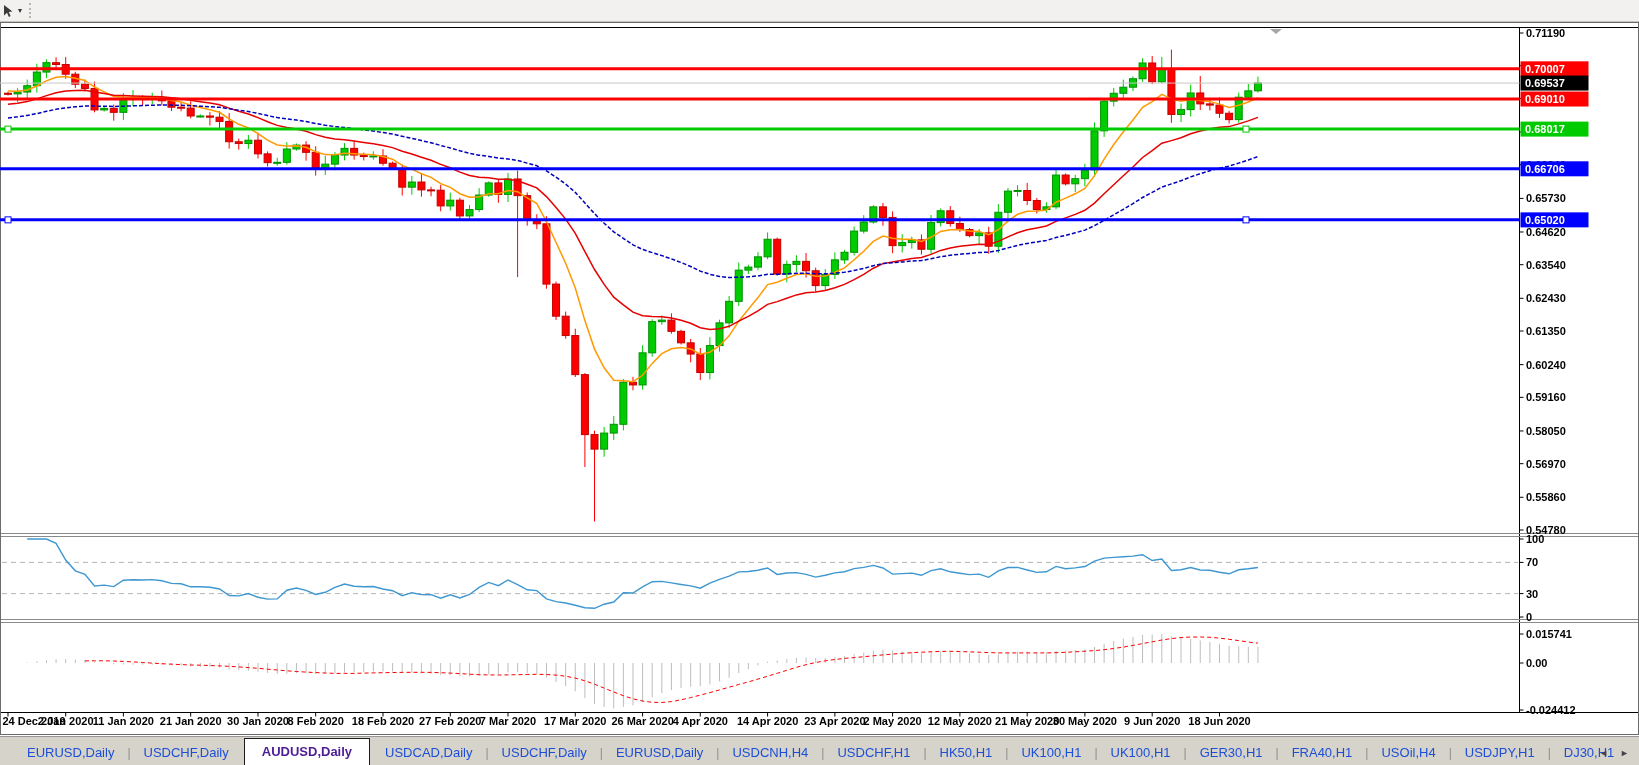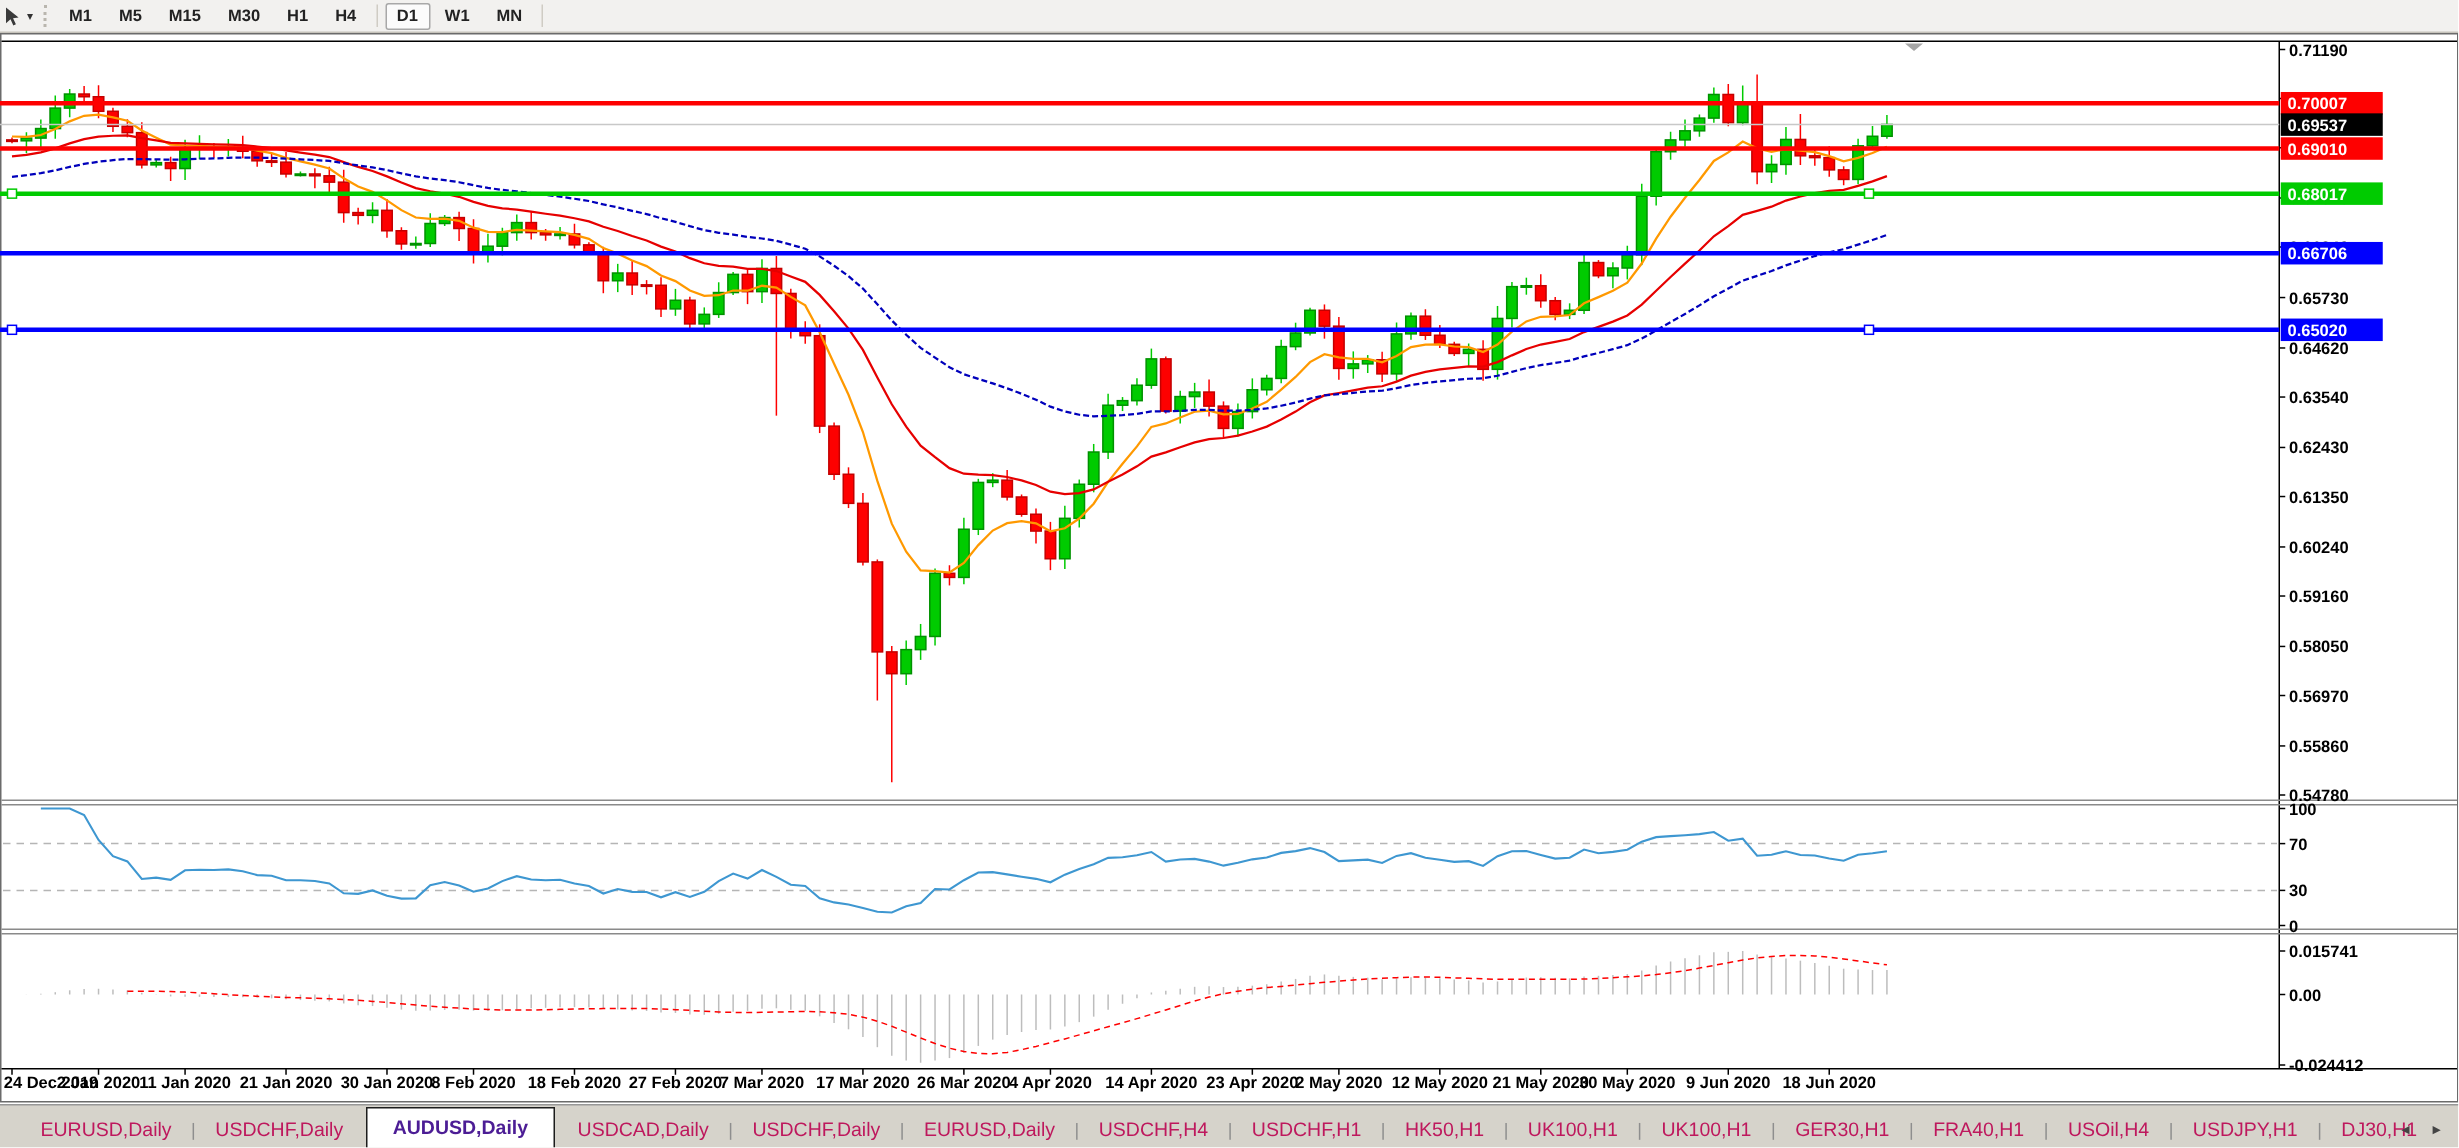--- a/index.html
+++ b/index.html
@@ -21,21 +21,21 @@
   svg text{font-family:"Liberation Sans",sans-serif;}
   .t-title{font-size:12px;font-weight:bold;fill:#000;}
   .t-ind{font-size:12px;font-weight:bold;fill:#000;}
   .t-tick{font-size:11px;font-weight:bold;fill:#000;}
   .t-date{font-size:11px;font-weight:bold;fill:#000;}
   .t-lab{font-size:11px;font-weight:bold;fill:#fff;}
   
   .tabbar{position:absolute;left:0;top:736px;width:1639px;height:29px;background:#d6d3cb;
           border-top:1px solid #979797;display:flex;align-items:flex-end;}
   .tabs{display:flex;align-items:flex-end;height:100%;padding-left:14px;}
-  .tab{font-size:13px;color:#be185d;padding:5px 13px 6px;cursor:default;white-space:nowrap;}
+  .tab{font-size:13px;color:#1d4ed8;padding:5px 13px 6px;cursor:default;white-space:nowrap;}
   .tab.active{background:#fff;border:1px solid #1c1c1c;border-bottom:none;font-weight:bold;
               color:#4c1d95;padding:5px 17px 7px;margin:0 2px;}
   .tabsep{color:#8e8e8e;font-size:12px;padding-bottom:6px;}
   .tabarrows{position:absolute;right:10px;bottom:8px;display:flex;gap:12px;}
   .tabarrow{font-size:9px;color:#444;line-height:9px;cursor:default;}
 </style>
 </head>
 <body>
 
 <div id="root">
@@ -43,33 +43,20 @@
   <div class="toolbar">
     <div class="toolicon">
       <span>
         <svg width="13" height="14" viewBox="0 0 13 14">
           <polygon points="2,1 2,11.5 5,8.8 6.9,13 8.6,12.1 6.7,8.1 10.4,7.6" fill="#3a3a3a"></polygon>
         </svg>
       </span>
       <span class="dd">▾</span>
     </div>
     <div class="grip"></div>
-    <div id="tfbar" style="display:flex;align-items:center;">
-        <div class="tfbtn">M1</div>
-        <div class="tfbtn">M5</div>
-        <div class="tfbtn">M15</div>
-        <div class="tfbtn">M30</div>
-        <div class="tfbtn">H1</div>
-        <div class="tfbtn">H4</div>
-        <div class="vsep"></div>
-        <div class="tfbtn active">D1</div>
-        <div class="tfbtn">W1</div>
-        <div class="tfbtn">MN</div>
-        <div class="vsep"></div>
-      </div>
   </div>
 
   <div class="chartwin">
     <svg id="cv" width="1639" height="715" viewBox="0 0 1639 715">
 
       <text id="t-dd" x="8" y="17" class="t-title" style="font-size:9px">▼</text>
       <text x="22" y="17" class="t-title">AUDUSD,Daily 0.69521 0.69555 0.69233 0.69537</text>
       <text x="10" y="531" class="t-ind">RSI(14) 64.4446</text>
       <text x="10" y="617" class="t-ind">MACD(12,26,9) 0.006567 0.007590</text>
     <rect x="0.5" y="1.5" width="1638" height="712" fill="#ffffff" stroke="#6b6b6b"></rect>
@@ -597,21 +584,21 @@
         <div class="tab">EURUSD,Daily</div>
         <span class="tabsep">|</span>
         <div class="tab">USDCHF,Daily</div>
         <div class="tab active">AUDUSD,Daily</div>
         <div class="tab">USDCAD,Daily</div>
         <span class="tabsep">|</span>
         <div class="tab">USDCHF,Daily</div>
         <span class="tabsep">|</span>
         <div class="tab">EURUSD,Daily</div>
         <span class="tabsep">|</span>
-        <div class="tab">USDCHF,H4</div>
+        <div class="tab">USDCNH,H4</div>
         <span class="tabsep">|</span>
         <div class="tab">USDCHF,H1</div>
         <span class="tabsep">|</span>
         <div class="tab">HK50,H1</div>
         <span class="tabsep">|</span>
         <div class="tab">UK100,H1</div>
         <span class="tabsep">|</span>
         <div class="tab">UK100,H1</div>
         <span class="tabsep">|</span>
         <div class="tab">GER30,H1</div>

